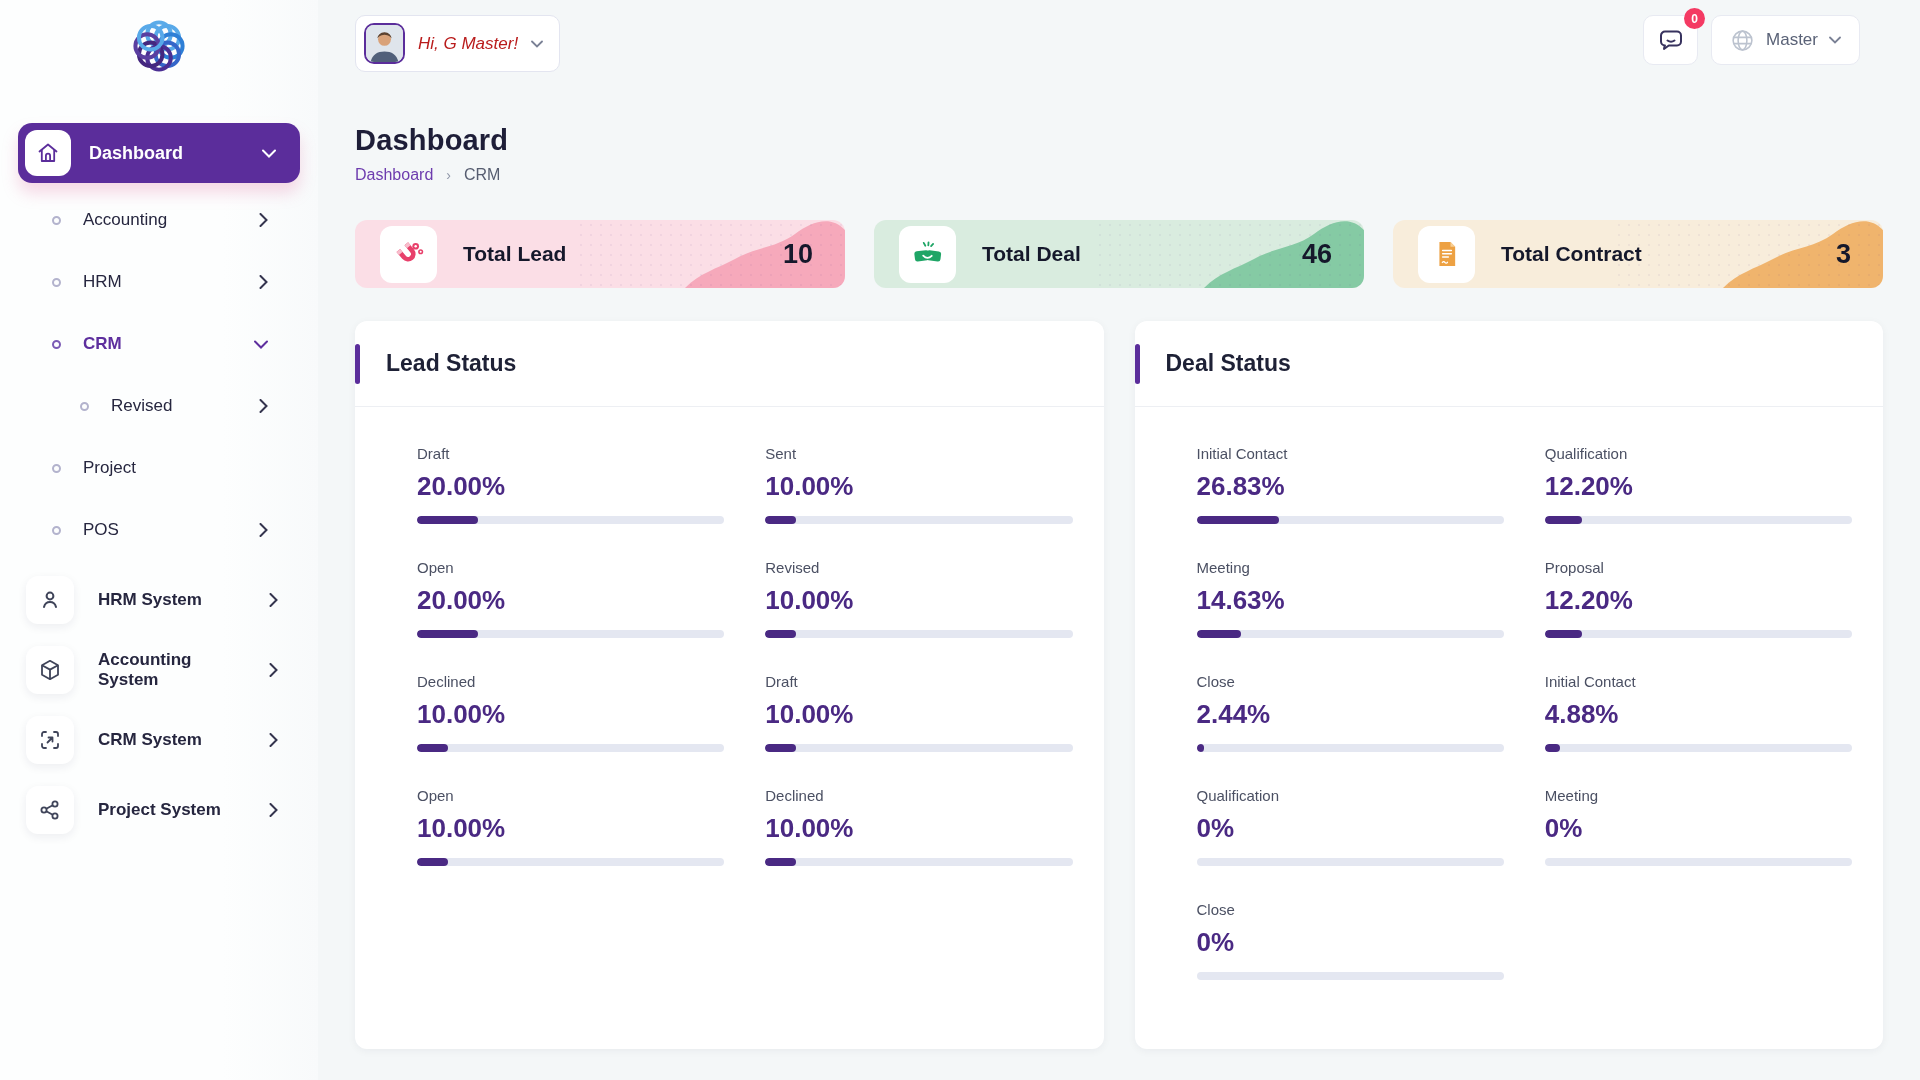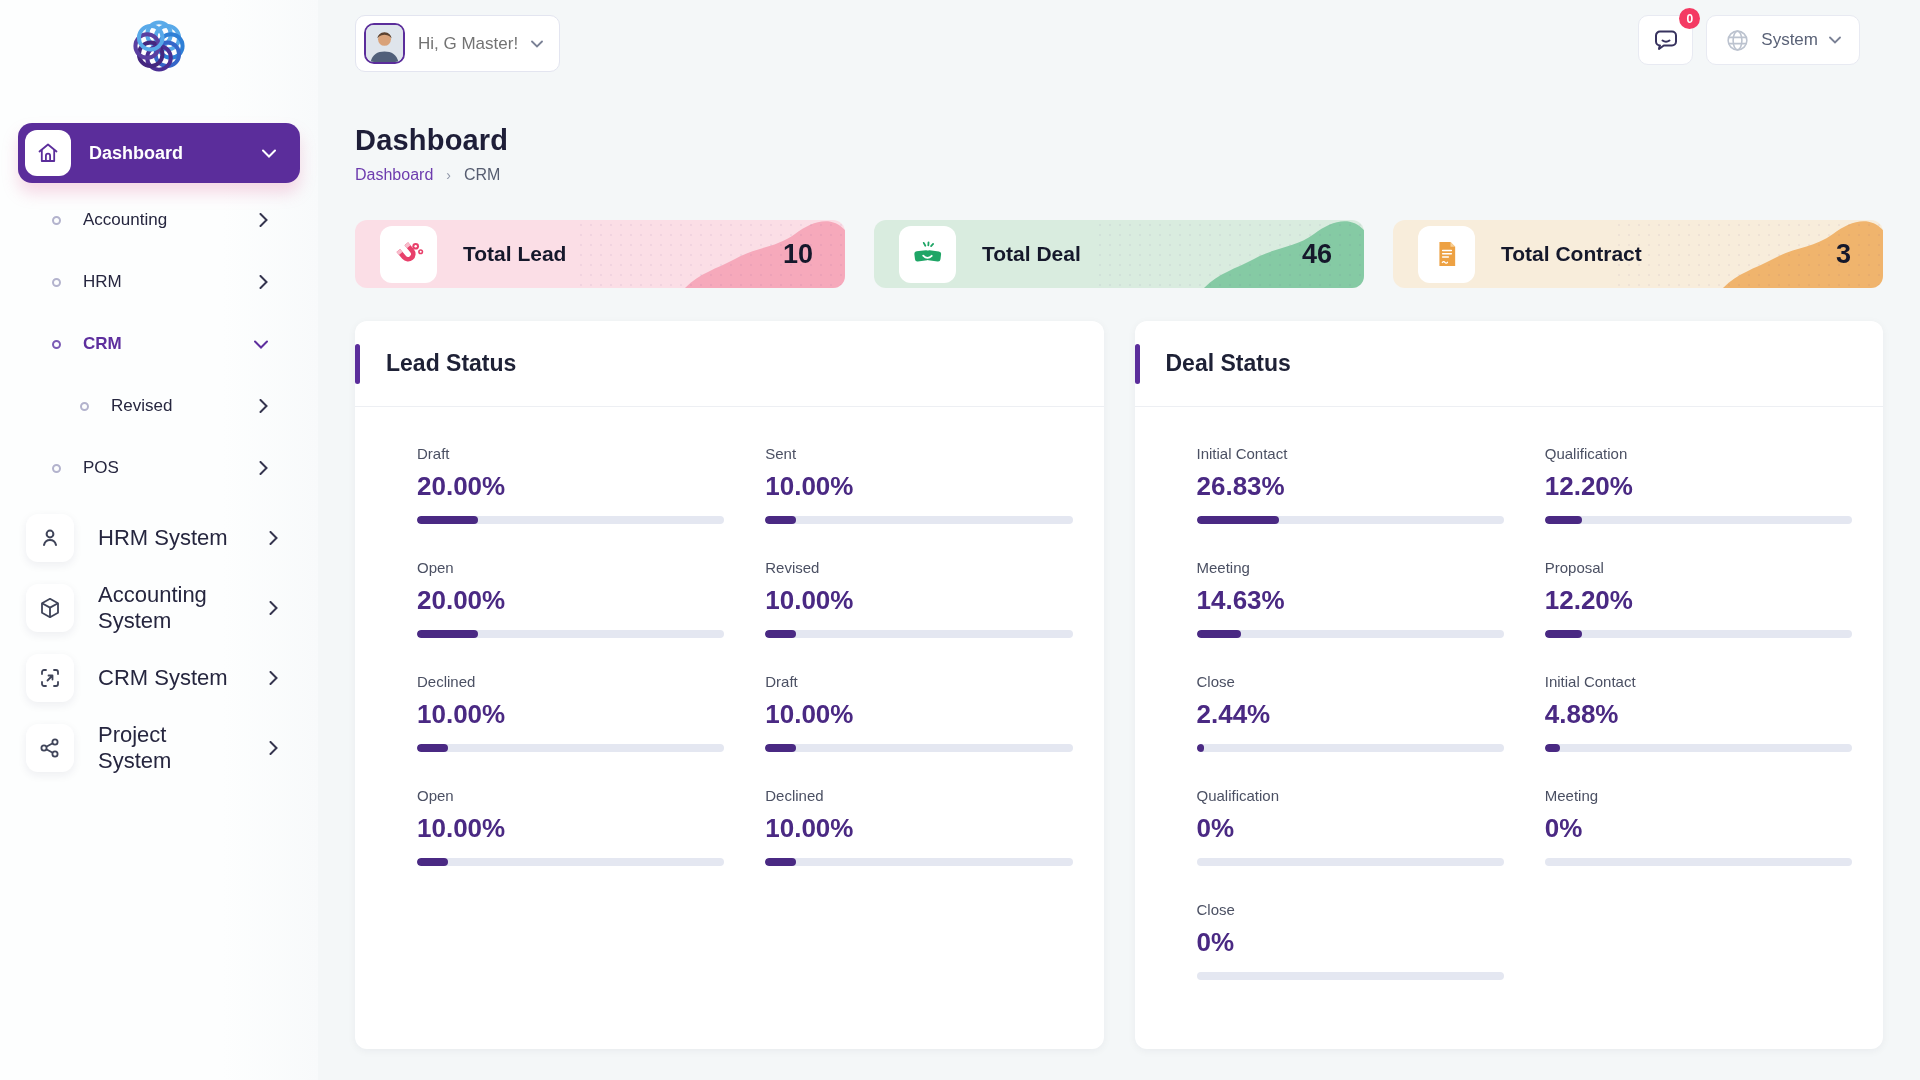--- a/index.html
+++ b/index.html
@@ -20,29 +20,29 @@
   .nav-item.sub { padding-left:80px; }
   .bullet { width:9px; height:9px; border:2px solid #b3b3cd; border-radius:50%; flex:0 0 9px; }
   .bullet.active { border-color:#7b5bb5; }
   .nav-label { flex:1; font-size:17px; color:#26263f; font-weight:500; }
   .nav-item.active-purple .nav-label { color:#5e2f9e; font-weight:700; }
   .chev { flex:0 0 auto; }
   .sys-list { margin-top:4px; }
   .sys-item { display:flex; align-items:center; gap:24px; height:70px; padding:0 40px 0 26px; cursor:pointer; }
   .sys-icon { width:48px; height:48px; background:#fff; border-radius:12px; display:flex; align-items:center; justify-content:center;
               box-shadow:0 3px 10px rgba(30,30,70,.07); }
-  .sys-label { flex:1; font-size:22px; font-weight:400; color:#26263f; }
+  .sys-label { flex:1; font-size:17px; font-weight:700; color:#26263f; }
 
   
   .main { flex:1; padding:15px 37px 0 37px; }
   .topbar { display:flex; justify-content:space-between; align-items:flex-start; }
   .user-chip { display:flex; align-items:center; gap:13px; background:#fff; border:1px solid #e3e5f0;
                border-radius:10px; padding:7px 16px 7px 8px; cursor:pointer; }
   .avatar { width:41px; height:41px; border-radius:10px; border:2px solid #5b2d9b; overflow:hidden; background:#e7ebf1; }
-  .greeting { font-size:17px; color:#737373; }
+  .greeting { font-size:17px; color:#b91c1c;font-style:italic; }
   .top-actions { display:flex; gap:13px; margin-right:23px; }
   .icon-btn { position:relative; width:55px; height:50px; background:#fff; border:1px solid #e8eaf2; border-radius:10px;
               display:flex; align-items:center; justify-content:center; cursor:pointer; }
   .badge { position:absolute; top:-8px; right:-8px; min-width:21px; height:21px; padding:0 4px; border-radius:11px;
            background:#f43a63; color:#fff; font-size:12px; font-weight:700; display:flex; align-items:center; justify-content:center; }
   .lang-btn { display:flex; align-items:center; gap:11px; height:50px; background:#fff; border:1px solid #e8eaf2;
               border-radius:10px; padding:0 18px; cursor:pointer; }
   .lang-label { font-size:17px; color:#5a6277; }
 
   .page-head { margin-top:52px; }
@@ -135,20 +135,24 @@
       </div>
       <div class="nav-item sub">
         <span class="bullet"></span>
         <span class="nav-label">Revised</span>
         <svg class="chev" width="9" height="14" viewBox="0 0 9 14" fill="none" stroke="#34344e" stroke-width="2" stroke-linecap="round">
             <path d="M1.5 1l6 6-6 6"></path>
           </svg>
       </div>
       <div class="nav-item">
         <span class="bullet"></span>
+        <span class="nav-label">Project</span>
+      </div>
+      <div class="nav-item">
+        <span class="bullet"></span>
         <span class="nav-label">POS</span>
         <svg class="chev" width="9" height="14" viewBox="0 0 9 14" fill="none" stroke="#34344e" stroke-width="2" stroke-linecap="round">
             <path d="M1.5 1l6 6-6 6"></path>
           </svg>
       </div>
     </nav>
 
     <div class="sys-list">
       <div class="sys-item">
         <span class="sys-icon">
@@ -228,21 +232,21 @@
             <path d="M9.5 12.5c2.2 1.6 4.8 1.6 7 0"></path>
           </svg>
           <span class="badge">0</span>
         </div>
         <div class="lang-btn">
           <svg width="25" height="25" viewBox="0 0 24 24" fill="none" stroke="#bcc3cf" stroke-width="1.5">
             <circle cx="12" cy="12" r="9"></circle>
               <ellipse cx="12" cy="12" rx="4.2" ry="9"></ellipse>
               <path d="M3.6 9h16.8M3.6 15h16.8"></path>
           </svg>
-          <span class="lang-label">System</span>
+          <span class="lang-label">Master</span>
           <svg width="12" height="8" viewBox="0 0 12 8" fill="none" stroke="#7a8195" stroke-width="1.8" stroke-linecap="round">
               <path d="M1 1.5l5 5 5-5"></path>
             </svg>
         </div>
       </div>
     </div>
 
     <div class="page-head">
       <h1 class="page-title">Dashboard</h1>
       <div class="breadcrumb">

